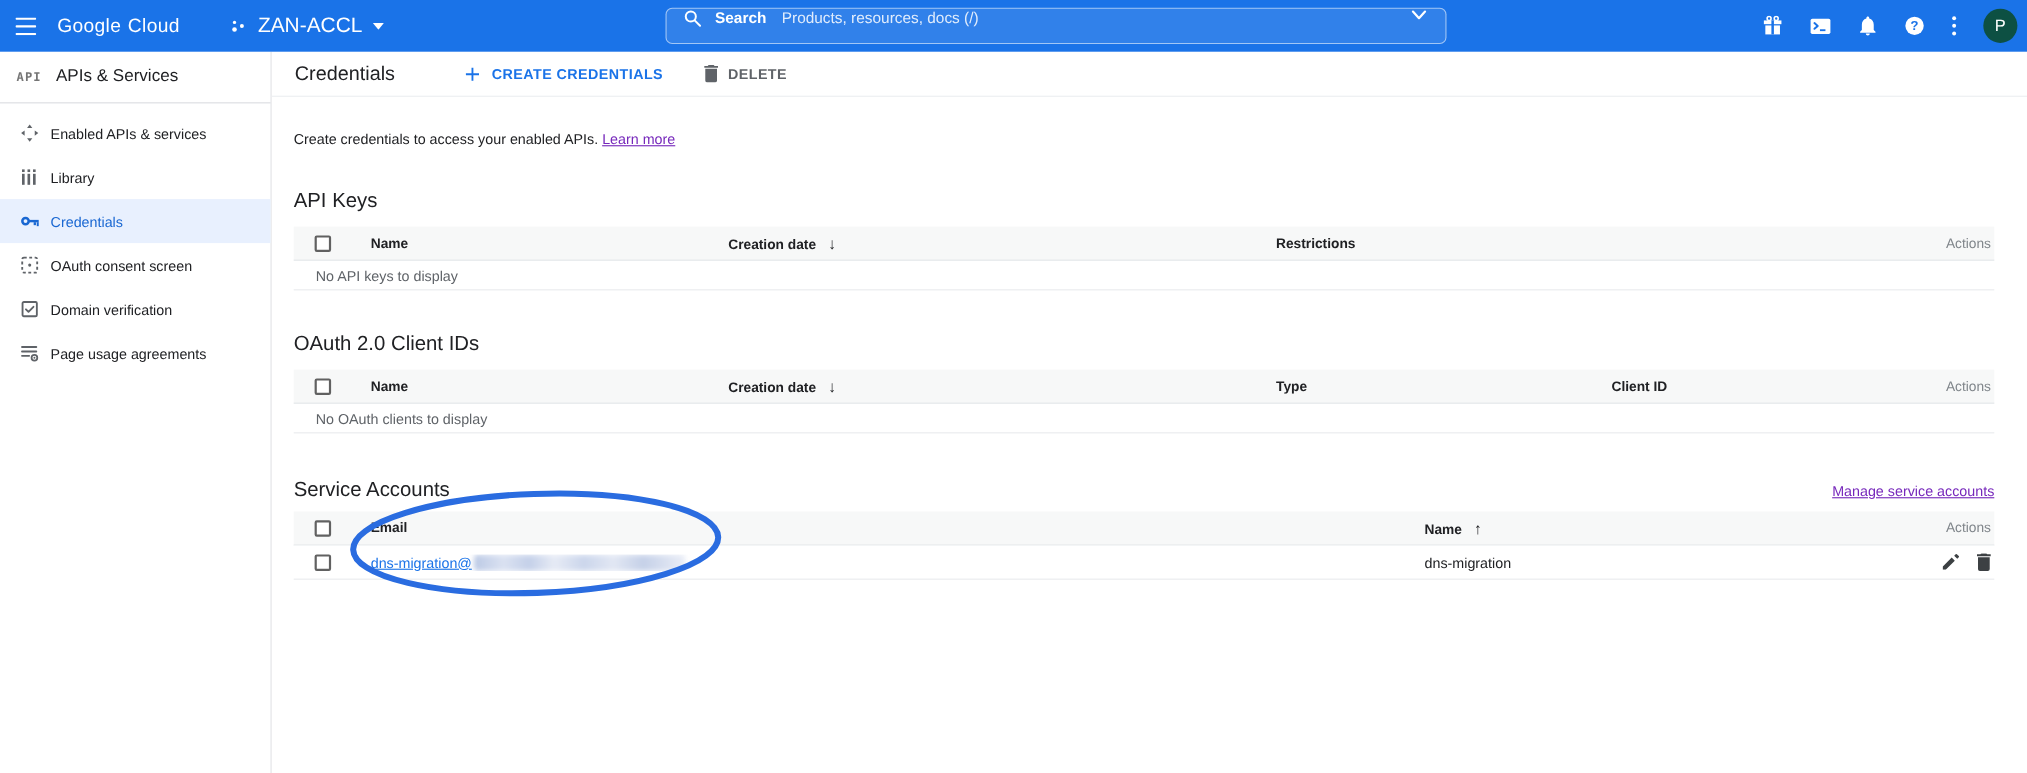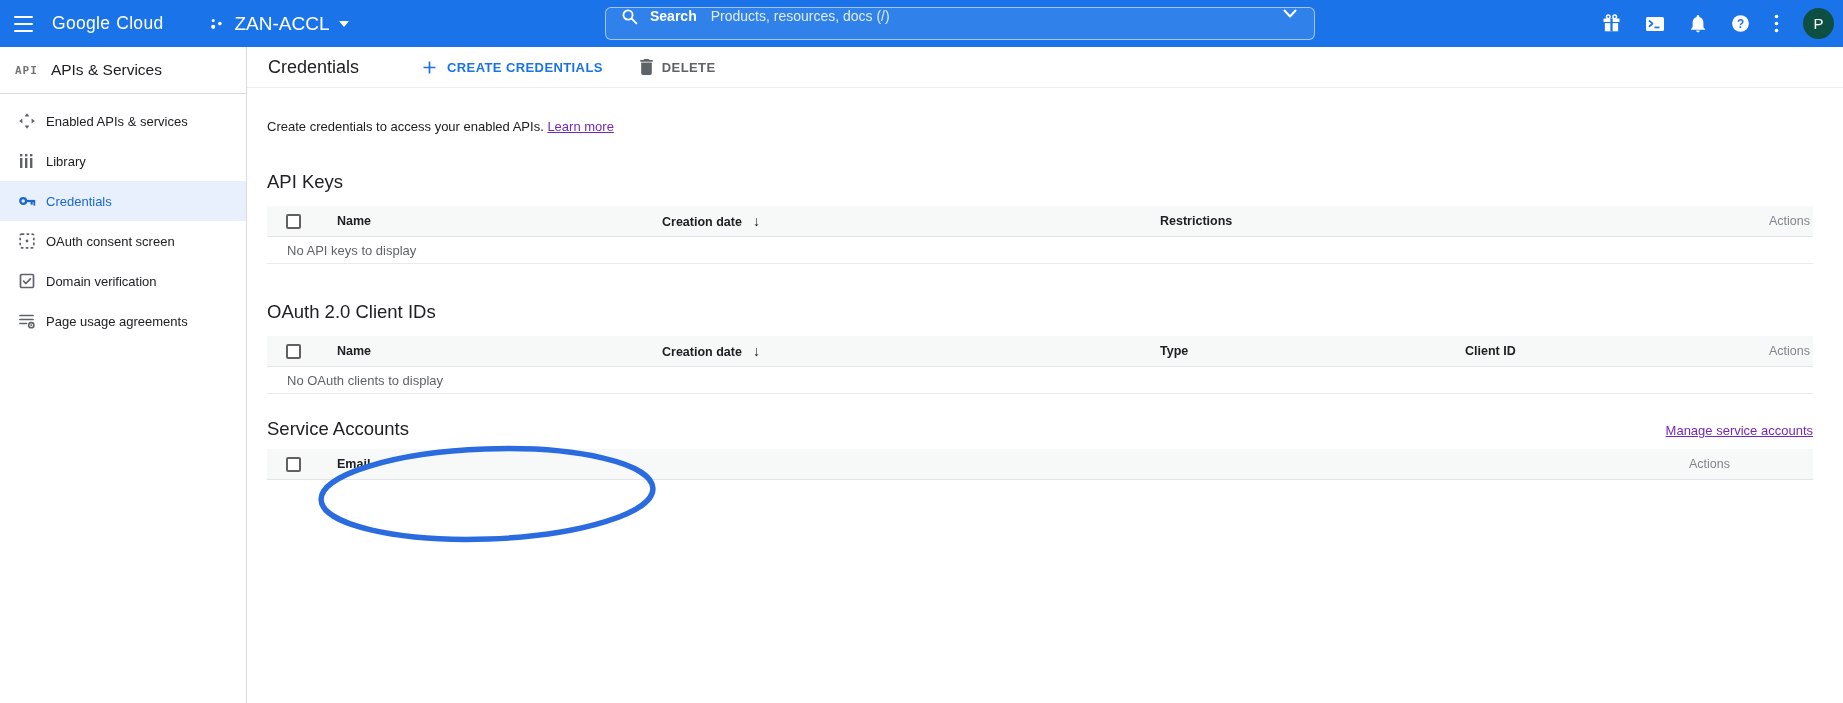--- a/index.html
+++ b/index.html
@@ -37,21 +37,21 @@
   .page-title { font-size:18px; color:#202124; }
   .btn-create { margin-left:62px; display:flex; align-items:center; gap:9px; color:#1a73e8; font-weight:bold; font-size:13px; letter-spacing:.4px; cursor:pointer; }
   .btn-delete { margin-left:37px; display:flex; align-items:center; gap:9px; color:#5f6368; font-weight:bold; font-size:13px; letter-spacing:.4px; cursor:pointer; }
 
   .content { padding:0 30px 0 20px; }
   .intro { margin-top:31px; font-size:13px; color:#202124; }
   .link-purple { color:#7627bb; text-decoration:underline; cursor:pointer; }
 
   .section-heading { font-size:18.5px; font-weight:400; color:#202124; }
   .h-api { margin-top:37px; } .h-oauth { margin-top:37px; }
-  .sa-headrow { margin-top:24px; display:flex; align-items:baseline; justify-content:space-between; }
+  .sa-headrow { margin-top:40px; display:flex; align-items:baseline; justify-content:space-between; }
   .manage-link { font-size:13px; }
 
   .table { margin-top:13px; }
   .thead, .trow { display:grid; align-items:center; }
   .thead { height:31px; background:#f7f8f8; border-bottom:1px solid #e3e5e8; font-size:12.5px; font-weight:bold; color:#202124; }
   .trow { height:31px; border-bottom:1px solid #e8eaed; font-size:13px; background:#fff; }
   .grid-api   { grid-template-columns:50px 325px 498px 1fr 80px; }
   .grid-oauth { grid-template-columns:50px 325px 498px 305px 1fr 80px; }
   .grid-sa    { grid-template-columns:50px 958px 1fr 80px; }
   .cell { padding-left:20px; white-space:nowrap; overflow:hidden; }
@@ -303,21 +303,42 @@
       </div>
 
       <div class="sa-headrow">
         <span class="section-heading">Service Accounts</span>
         <span class="manage-link link-purple">Manage service accounts</span>
       </div>
       <div class="table" style="margin-top:9px;">
         <div class="thead grid-sa">
           <span class="checkbox"></span>
           <span class="cell">Email</span>
+          <span class="cell"><span>Name</span><span class="sort-arrow">↑</span></span>
           <span class="cell th-actions">Actions</span>
+        </div>
+        <div class="trow grid-sa">
+          <span class="checkbox"></span>
+          <span class="cell email-cell">
+            <span class="email-link">dns-migration@</span>
+            <span class="redact"></span>
+          </span>
+          <span class="cell">dns-migration</span>
+          <span class="cell row-actions">
+            <span>
+              <svg width="15" height="15" viewBox="0 0 15 15">
+                  <path fill="#3c4043" d="M0 12.2V15h2.8l8.3-8.3-2.8-2.8L0 12.2zM14.7 3.6a.75.75 0 0 0 0-1.06L12.96.8a.75.75 0 0 0-1.06 0l-1.37 1.37 2.8 2.8 1.37-1.37z"></path>
+                </svg>
+            </span>
+            <span>
+              <svg width="13" height="16" viewBox="0 0 14 18">
+                  <path fill="#3c4043" d="M1 16a2 2 0 0 0 2 2h8a2 2 0 0 0 2-2V4H1v12zM14 1h-3.5l-1-1h-5l-1 1H0v2h14V1z"></path>
+                </svg>
+            </span>
+          </span>
         </div>
       </div>
 
     </div>
   </div>
 </div>
 
 <div class="annotation">
   <svg width="346" height="104" viewBox="0 0 346 104">
     <ellipse cx="173" cy="52" rx="166" ry="45" transform="rotate(-2 173 52)" fill="none" stroke="#2a6ce0" stroke-width="5.5" stroke-linecap="round"></ellipse>

